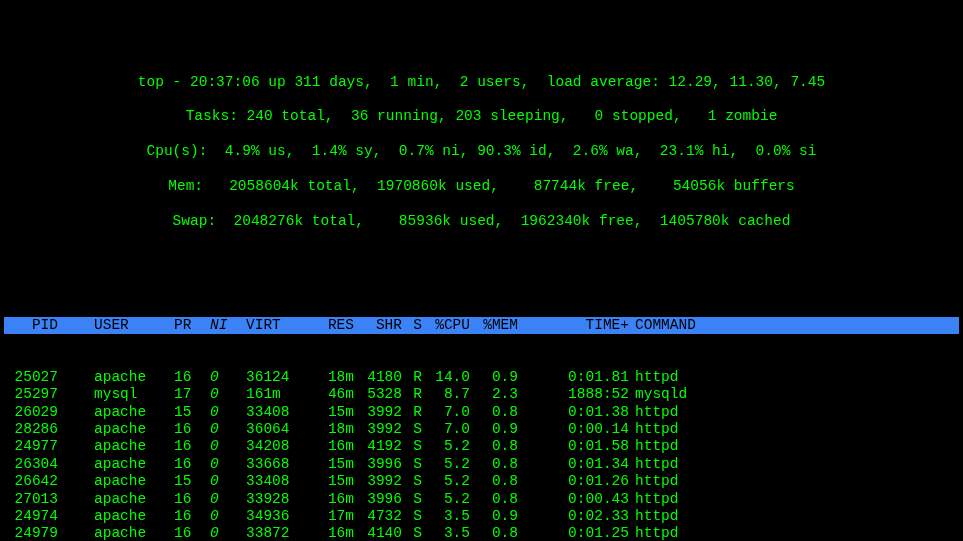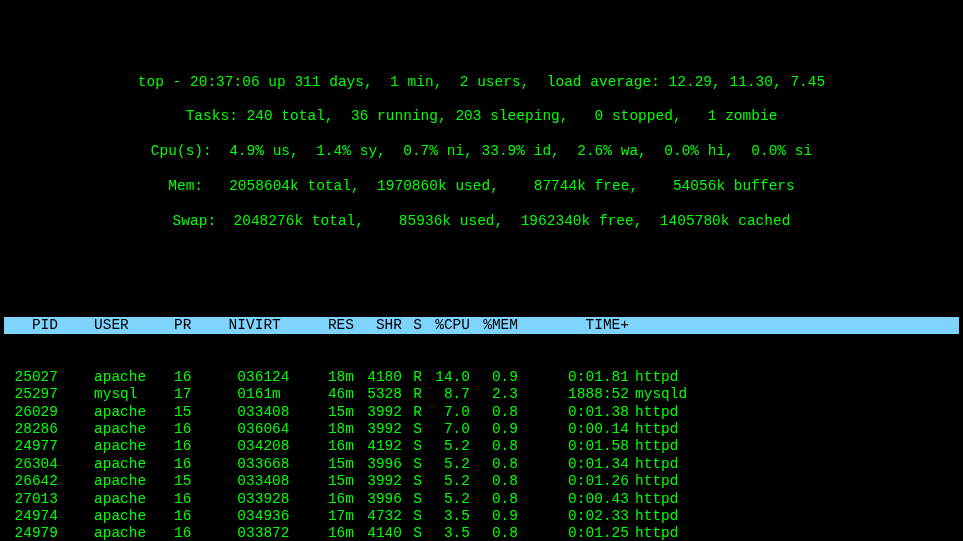--- a/index.html
+++ b/index.html
@@ -11,65 +11,66 @@
     font-size: 14.5px;
     line-height: 1.2;
     width: 963px;
     height: 541px;
     box-sizing: border-box;
     overflow: hidden;
     white-space: pre;
   }
   .summary-line { display: block; text-align: center; }
   .header-row {
-    background: #7dd3fc;
+    background: #3b82f6;
     color: #000;
     display: flex;
   }
   .process-row {
     display: flex;
   }
   .col { display: inline-block; }
   .c-pid   { width: 54px; text-align: right; }
   .c-user  { width: 80px; text-align: left; padding-left: 6px; margin-left: 30px; }
   .c-pr    { width: 36px; text-align: left; }
-  .c-ni    { width: 36px; text-align: right; }
+  .c-ni    { width: 36px; text-align: left; font-style: italic; }
   .c-virt  { width: 54px; }
   .c-res   { width: 54px; text-align: right; }
   .c-shr   { width: 48px; text-align: right; }
   .c-s     { width: 20px; text-align: right; }
   .c-cpu   { width: 48px; text-align: right; }
   .c-mem   { width: 48px; text-align: right; }
   .c-time  { width: 90px; text-align: right; margin-left: 21px; }
   .c-cmd   { width: 120px; text-align: left; padding-left: 6px; }
   .spacer  { height: 17px; }
 </style>
 </head>
 <body>
 
 
 
 <div class="summary-line">top - 20:37:06 up 311 days,  1 min,  2 users,  load average: 12.29, 11.30, 7.45</div>
 <div class="summary-line">Tasks: 240 total,  36 running, 203 sleeping,   0 stopped,   1 zombie</div>
-<div class="summary-line">Cpu(s):  4.9% us,  1.4% sy,  0.7% ni, 33.9% id,  2.6% wa,  0.0% hi,  0.0% si</div>
+<div class="summary-line">Cpu(s):  4.9% us,  1.4% sy,  0.7% ni, 90.3% id,  2.6% wa,  23.1% hi,  0.0% si</div>
 <div class="summary-line">Mem:   2058604k total,  1970860k used,    87744k free,    54056k buffers</div>
 <div class="summary-line">Swap:  2048276k total,    85936k used,  1962340k free,  1405780k cached</div>
 
 <div class="spacer"></div>
 
 <div class="header-row">
   <span class="col c-pid">PID</span>
   <span class="col c-user">USER</span>
   <span class="col c-pr">PR</span>
   <span class="col c-ni">NI</span>
   <span class="col c-virt">VIRT</span>
   <span class="col c-res">RES</span>
   <span class="col c-shr">SHR</span>
   <span class="col c-s">S</span>
   <span class="col c-cpu">%CPU</span>
   <span class="col c-mem">%MEM</span>
   <span class="col c-time">TIME+</span>
+  <span class="col c-cmd">COMMAND</span>
 </div>
 
 <div id="process-list"><div class="process-row"><span class="col c-pid">25027</span><span class="col c-user">apache</span><span class="col c-pr">16</span><span class="col c-ni">0</span><span class="col c-virt">36124</span><span class="col c-res">18m</span><span class="col c-shr">4180</span><span class="col c-s">R</span><span class="col c-cpu">14.0</span><span class="col c-mem">0.9</span><span class="col c-time">0:01.81</span><span class="col c-cmd">httpd</span></div><div class="process-row"><span class="col c-pid">25297</span><span class="col c-user">mysql</span><span class="col c-pr">17</span><span class="col c-ni">0</span><span class="col c-virt">161m</span><span class="col c-res">46m</span><span class="col c-shr">5328</span><span class="col c-s">R</span><span class="col c-cpu">8.7</span><span class="col c-mem">2.3</span><span class="col c-time">1888:52</span><span class="col c-cmd">mysqld</span></div><div class="process-row"><span class="col c-pid">26029</span><span class="col c-user">apache</span><span class="col c-pr">15</span><span class="col c-ni">0</span><span class="col c-virt">33408</span><span class="col c-res">15m</span><span class="col c-shr">3992</span><span class="col c-s">R</span><span class="col c-cpu">7.0</span><span class="col c-mem">0.8</span><span class="col c-time">0:01.38</span><span class="col c-cmd">httpd</span></div><div class="process-row"><span class="col c-pid">28286</span><span class="col c-user">apache</span><span class="col c-pr">16</span><span class="col c-ni">0</span><span class="col c-virt">36064</span><span class="col c-res">18m</span><span class="col c-shr">3992</span><span class="col c-s">S</span><span class="col c-cpu">7.0</span><span class="col c-mem">0.9</span><span class="col c-time">0:00.14</span><span class="col c-cmd">httpd</span></div><div class="process-row"><span class="col c-pid">24977</span><span class="col c-user">apache</span><span class="col c-pr">16</span><span class="col c-ni">0</span><span class="col c-virt">34208</span><span class="col c-res">16m</span><span class="col c-shr">4192</span><span class="col c-s">S</span><span class="col c-cpu">5.2</span><span class="col c-mem">0.8</span><span class="col c-time">0:01.58</span><span class="col c-cmd">httpd</span></div><div class="process-row"><span class="col c-pid">26304</span><span class="col c-user">apache</span><span class="col c-pr">16</span><span class="col c-ni">0</span><span class="col c-virt">33668</span><span class="col c-res">15m</span><span class="col c-shr">3996</span><span class="col c-s">S</span><span class="col c-cpu">5.2</span><span class="col c-mem">0.8</span><span class="col c-time">0:01.34</span><span class="col c-cmd">httpd</span></div><div class="process-row"><span class="col c-pid">26642</span><span class="col c-user">apache</span><span class="col c-pr">15</span><span class="col c-ni">0</span><span class="col c-virt">33408</span><span class="col c-res">15m</span><span class="col c-shr">3992</span><span class="col c-s">S</span><span class="col c-cpu">5.2</span><span class="col c-mem">0.8</span><span class="col c-time">0:01.26</span><span class="col c-cmd">httpd</span></div><div class="process-row"><span class="col c-pid">27013</span><span class="col c-user">apache</span><span class="col c-pr">16</span><span class="col c-ni">0</span><span class="col c-virt">33928</span><span class="col c-res">16m</span><span class="col c-shr">3996</span><span class="col c-s">S</span><span class="col c-cpu">5.2</span><span class="col c-mem">0.8</span><span class="col c-time">0:00.43</span><span class="col c-cmd">httpd</span></div><div class="process-row"><span class="col c-pid">24974</span><span class="col c-user">apache</span><span class="col c-pr">16</span><span class="col c-ni">0</span><span class="col c-virt">34936</span><span class="col c-res">17m</span><span class="col c-shr">4732</span><span class="col c-s">S</span><span class="col c-cpu">3.5</span><span class="col c-mem">0.9</span><span class="col c-time">0:02.33</span><span class="col c-cmd">httpd</span></div><div class="process-row"><span class="col c-pid">24979</span><span class="col c-user">apache</span><span class="col c-pr">16</span><span class="col c-ni">0</span><span class="col c-virt">33872</span><span class="col c-res">16m</span><span class="col c-shr">4140</span><span class="col c-s">S</span><span class="col c-cpu">3.5</span><span class="col c-mem">0.8</span><span class="col c-time">0:01.25</span><span class="col c-cmd">httpd</span></div></div>
 
 
 
 
 </body></html>

